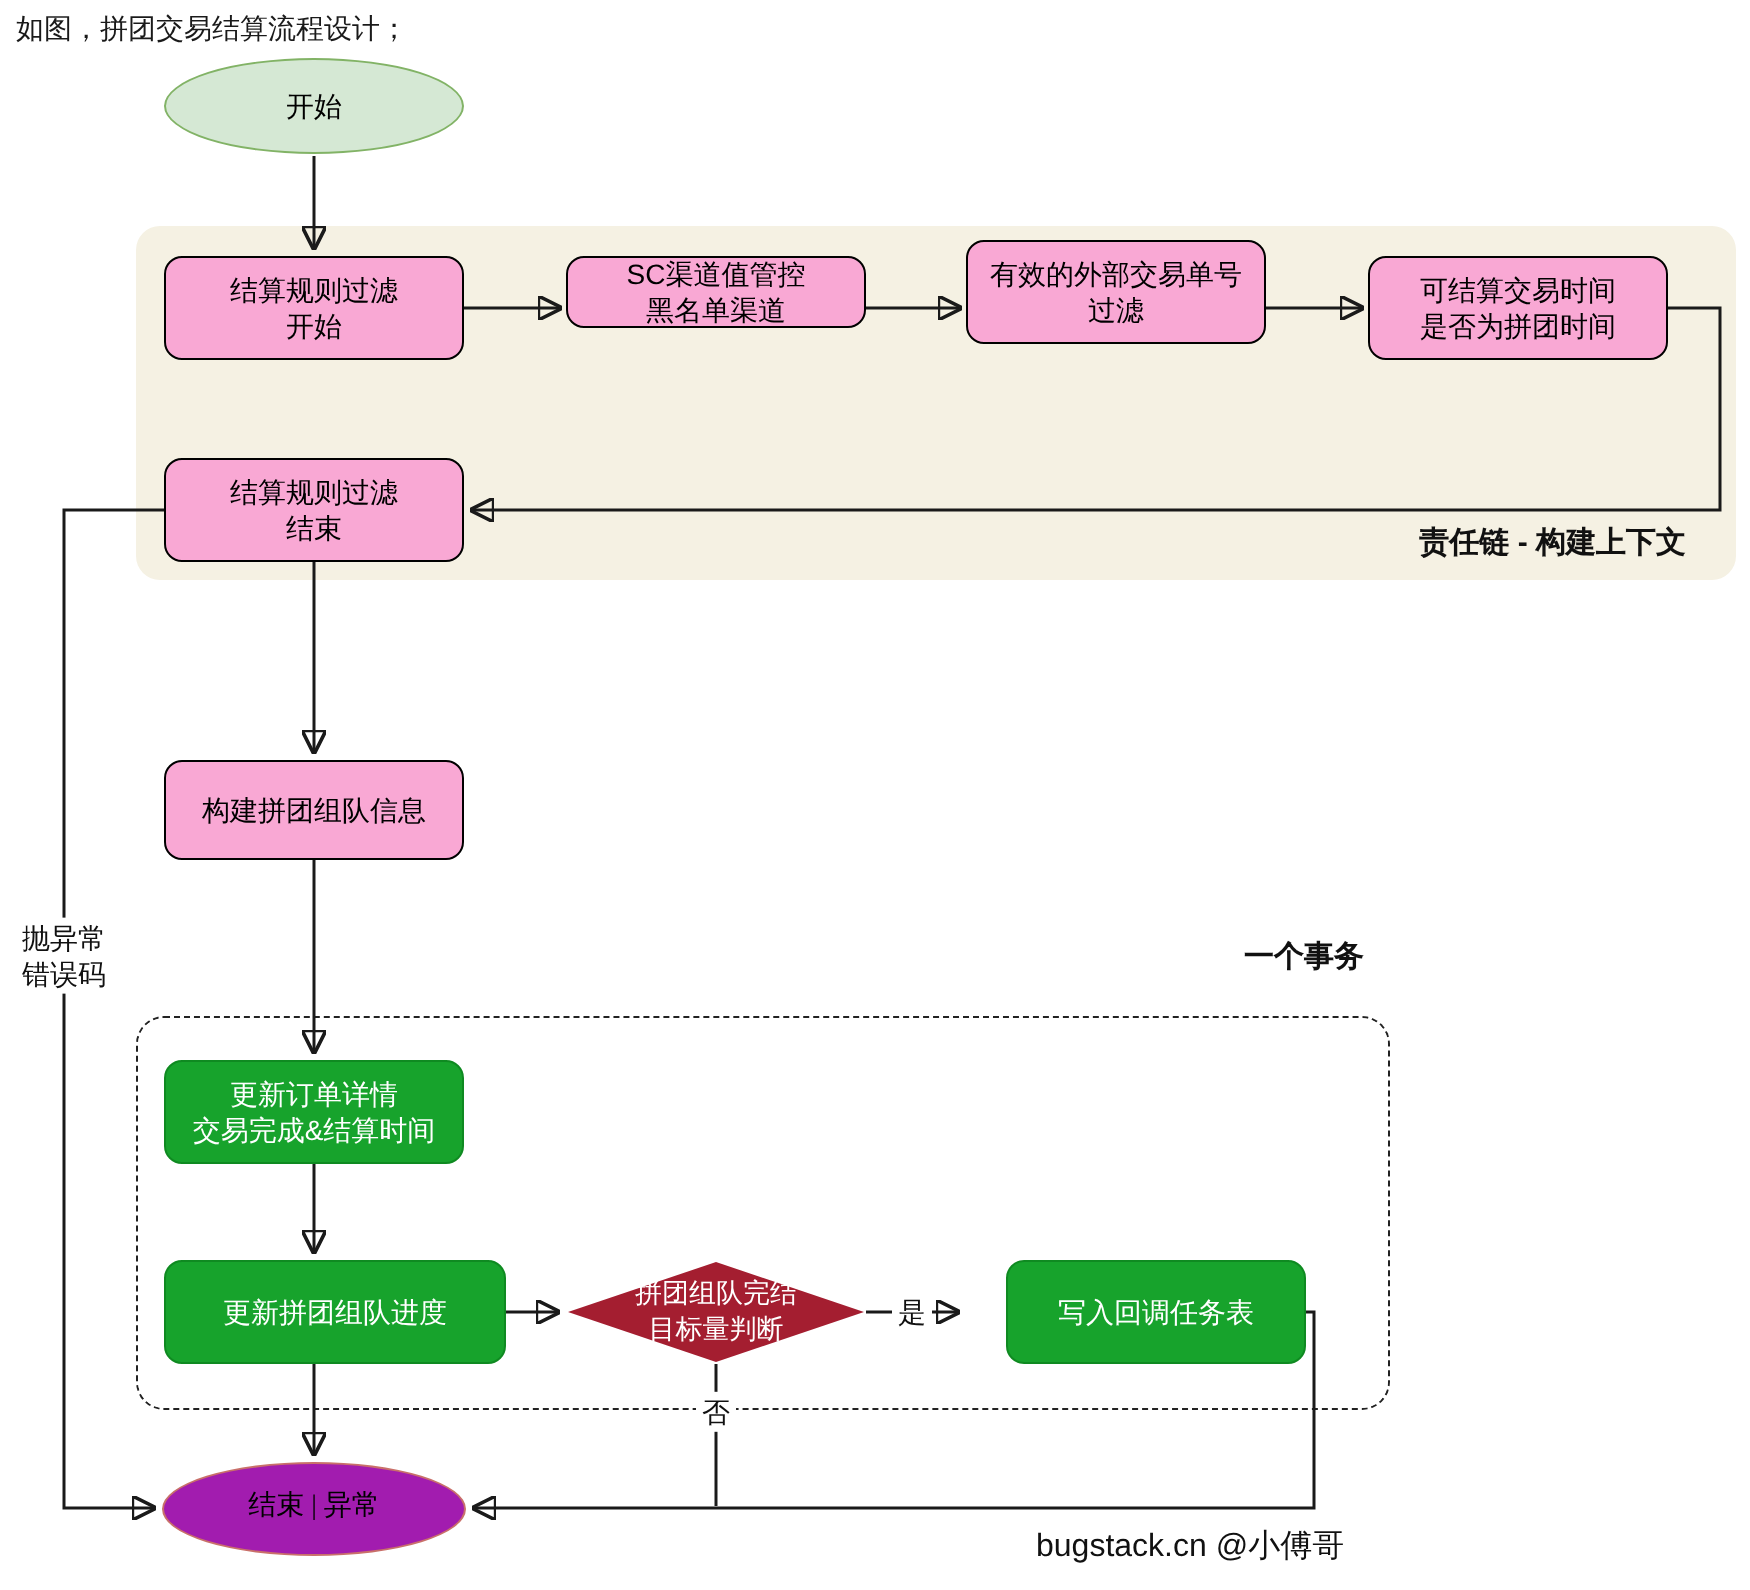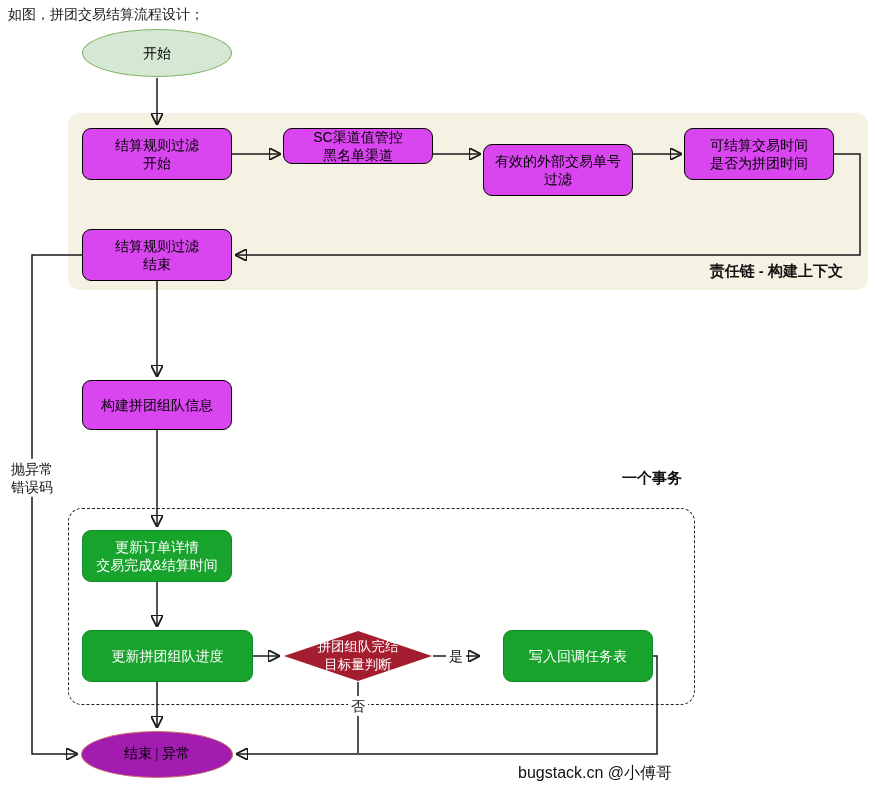--- a/index.html
+++ b/index.html
@@ -16,21 +16,21 @@
   .tx-region { position:absolute; left:68px; top:508px; width:627px; height:197px;
                border:1.6px dashed #222; border-radius:14px; background:transparent; }
   .tx-label { position:absolute; left:622px; top:469px; font-size:15px; font-weight:bold; color:#111;text-align:right; }
 
   svg.edges { position:absolute; left:0; top:0; z-index:2; }
   svg.edges path { stroke:#1a1a1a; stroke-width:1.5; fill:none; }
 
   .node { position:absolute; display:flex; align-items:center; justify-content:center;
           text-align:center; font-size:14px; line-height:1.32; color:#000;
           white-space:pre-line; z-index:3; }
-  .proc { background:#d946ef; border:1.6px solid #000; border-radius:9px; }
+  .proc { background:#f9a8d4; border:1.6px solid #000; border-radius:9px; }
   .green { background:#17a32c; border:1.6px solid #0f8a21; border-radius:9px; color:#fff; }
   .ellipse { border-radius:50%; }
   .start { background:#d5e8d4; border:1.6px solid #82b366; }
   .end { background:#a21caf; border:1.6px solid #c9706a;font-family:Liberation Serif, serif; }
 
   .diamond-wrap { position:absolute; left:283px; top:630px; width:150px; height:52px; z-index:3; }
   .diamond-wrap svg { position:absolute; left:0; top:0; }
   .diamond-label { position:absolute; left:0; top:0; width:100%; height:100%;
                    display:flex; align-items:center; justify-content:center; text-align:center;
                    font-size:13.5px; line-height:1.3; color:#fff; white-space:pre-line; }
@@ -73,21 +73,21 @@
     <path d="M358,682 V753"></path>
     <path d="M157,682 V727" marker-end="url(#arr)"></path>
   </svg>
 
   <div class="node ellipse start" style="left:82px; top:29px; width:150px; height:48px;">开始</div>
 
   <div class="node proc" style="left:82px; top:128px; width:150px; height:52px;">结算规则过滤
 开始</div>
   <div class="node proc" style="left:283px; top:128px; width:150px; height:36px;">SC渠道值管控
 黑名单渠道</div>
-  <div class="node proc" style="left:483px; top:144px; width:150px; height:52px;">有效的外部交易单号
+  <div class="node proc" style="left:483px; top:120px; width:150px; height:52px;">有效的外部交易单号
 过滤</div>
   <div class="node proc" style="left:684px; top:128px; width:150px; height:52px;">可结算交易时间
 是否为拼团时间</div>
   <div class="node proc" style="left:82px; top:229px; width:150px; height:52px;">结算规则过滤
 结束</div>
 
   <div class="node proc" style="left:82px; top:380px; width:150px; height:50px;">构建拼团组队信息</div>
 
   <div class="node green" style="left:82px; top:530px; width:150px; height:52px;">更新订单详情
 交易完成&amp;结算时间</div>

